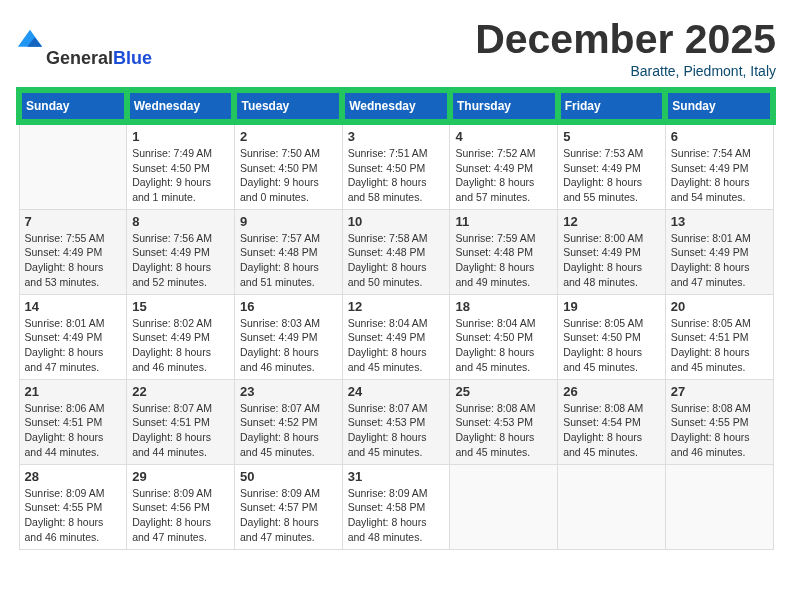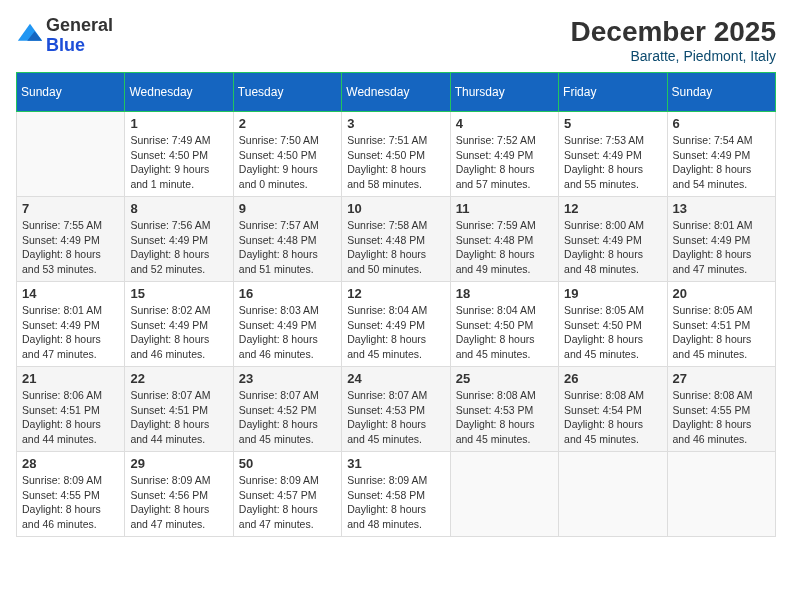--- a/index.html
+++ b/index.html
@@ -16,63 +16,64 @@
       align-items: flex-start;
       margin-bottom: 8px;
     }
     .logo {
       display: flex;
       align-items: center;
       gap: 0;
     }
     .logo-text {
       display: flex;
-      flex-direction: column;
+      flex-direction: row;
       line-height: 1.1;
+      margin-top: 33px;
     }
     .logo-general {
       font-size: 18px;
       font-weight: bold;
       color: #333;
     }
     .logo-blue {
       font-size: 18px;
       font-weight: bold;
       color: #1d4ed8;
     }
     .logo-icon {
       width: 28px;
       height: 28px;
       margin-right: 2px;
     }
     .title-block {
       text-align: right;
     }
     .month-year {
-      font-size: 28px;
+      font-size: 41px;
       font-weight: bold;
       color: #333;
     }
     .location {
       font-size: 14px;
       color: #0c4a6e;
     }
     .calendar {
       width: 100%;
       border-collapse: collapse;
       font-size: 11px;
     }
     .calendar th {
       background-color: #1565C0;
       color: #fff;
-      padding: 12px 4px;
+      padding: 6px 4px;
       text-align: left;
       font-size: 12px;
-      font-weight: normal;
-      border: 1px solid #22c55e;
+      font-weight: bold;
+      border: 6px solid #22c55e;
     }
     .calendar td {
       border: 1px solid #ddd;
       padding: 4px 5px;
       vertical-align: top;
       width: 108px;
       height: 85px;
       background: #fff;
     }
     .calendar td.empty {

